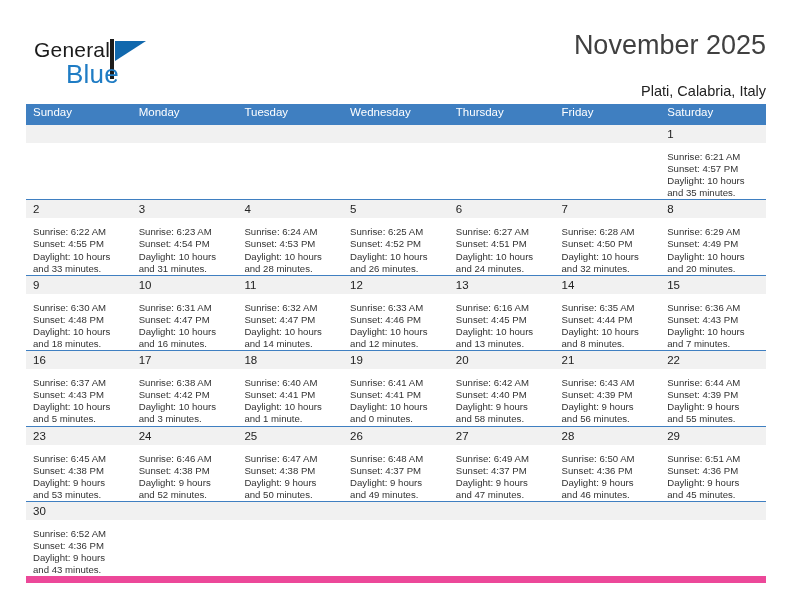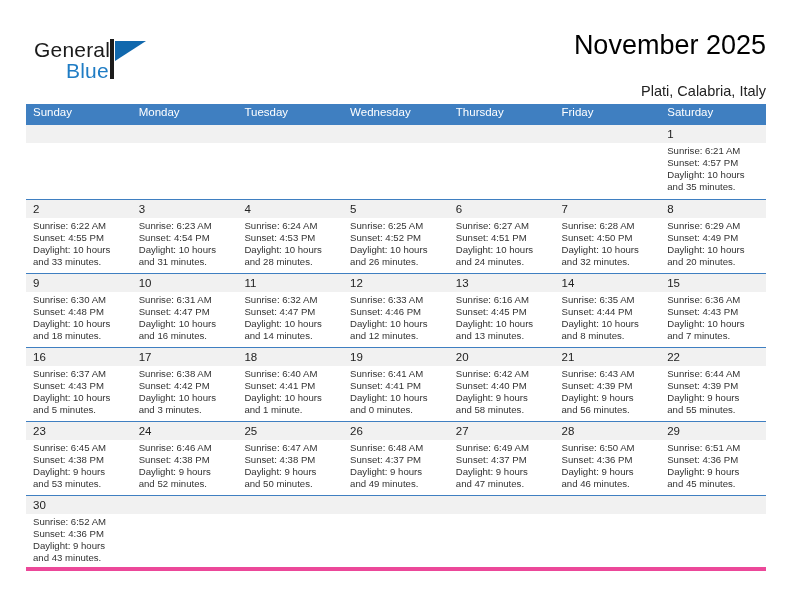--- a/index.html
+++ b/index.html
@@ -41,21 +41,21 @@
     top: 0;
     font-size: 21px;
     letter-spacing: .2px;
     color: #1b1b1b;
     font-family: "Liberation Sans", sans-serif;
   }
   .brand-blue {
     position: absolute;
     left: 32px;
     top: 21px;
-    font-size: 21px;
+    font-size: 26px;
     letter-spacing: .2px;
     color: #1f7cc4;
     font-family: "Liberation Sans", sans-serif;
   }
   .brand-mark {
     position: absolute;
     left: 76px;
     top: 1px;
     width: 36px;
     height: 40px;
@@ -79,21 +79,21 @@
   }
 
   .title-block {
     position: absolute;
     right: 0;
     top: 0;
     text-align: right;
   }
   .month-title {
     font-size: 27px;
-    color: #000000;
+    color: #404040;
     line-height: 34px;
     white-space: nowrap;
   }
   .location {
     margin-top: 20px;
     font-size: 14.5px;
     color: #222222;
     line-height: 18px;
     white-space: nowrap;
   }
@@ -119,42 +119,42 @@
   }
   .calendar td {
     vertical-align: top;
     padding: 0;
     border: none;
     border-bottom: 1px solid #3f7fc1;
     height: 74px;
     width: 105.7px;
   }
   .calendar tr.last-row td {
-    border-bottom: 4px solid #ec4899;
+    border-bottom: 7px solid #ec4899;
   }
   .cell-inner {
     height: 100%;
     padding: 0;
   }
   .daynum {
     display: block;
     background: #f1f1f1;
     font-size: 11.5px;
     color: #222222;
     padding: 2px 0 2px 7px;
     line-height: 14px;
     height: 18px;
   }
   .cell-blank { background: #ffffff; }
   .cell-blank .filler {
     background: #f1f1f1;
     height: 18px;
   }
   .details {
-    padding: 2px 4px 0 7px;
+    padding: 8px 4px 0 7px;
     font-size: 9.6px;
     line-height: 12.1px;
     color: #333333;
   }
   .details span { display: block; white-space: nowrap; }
 </style>
 </head>
 <body>
 
 <div class="page">

